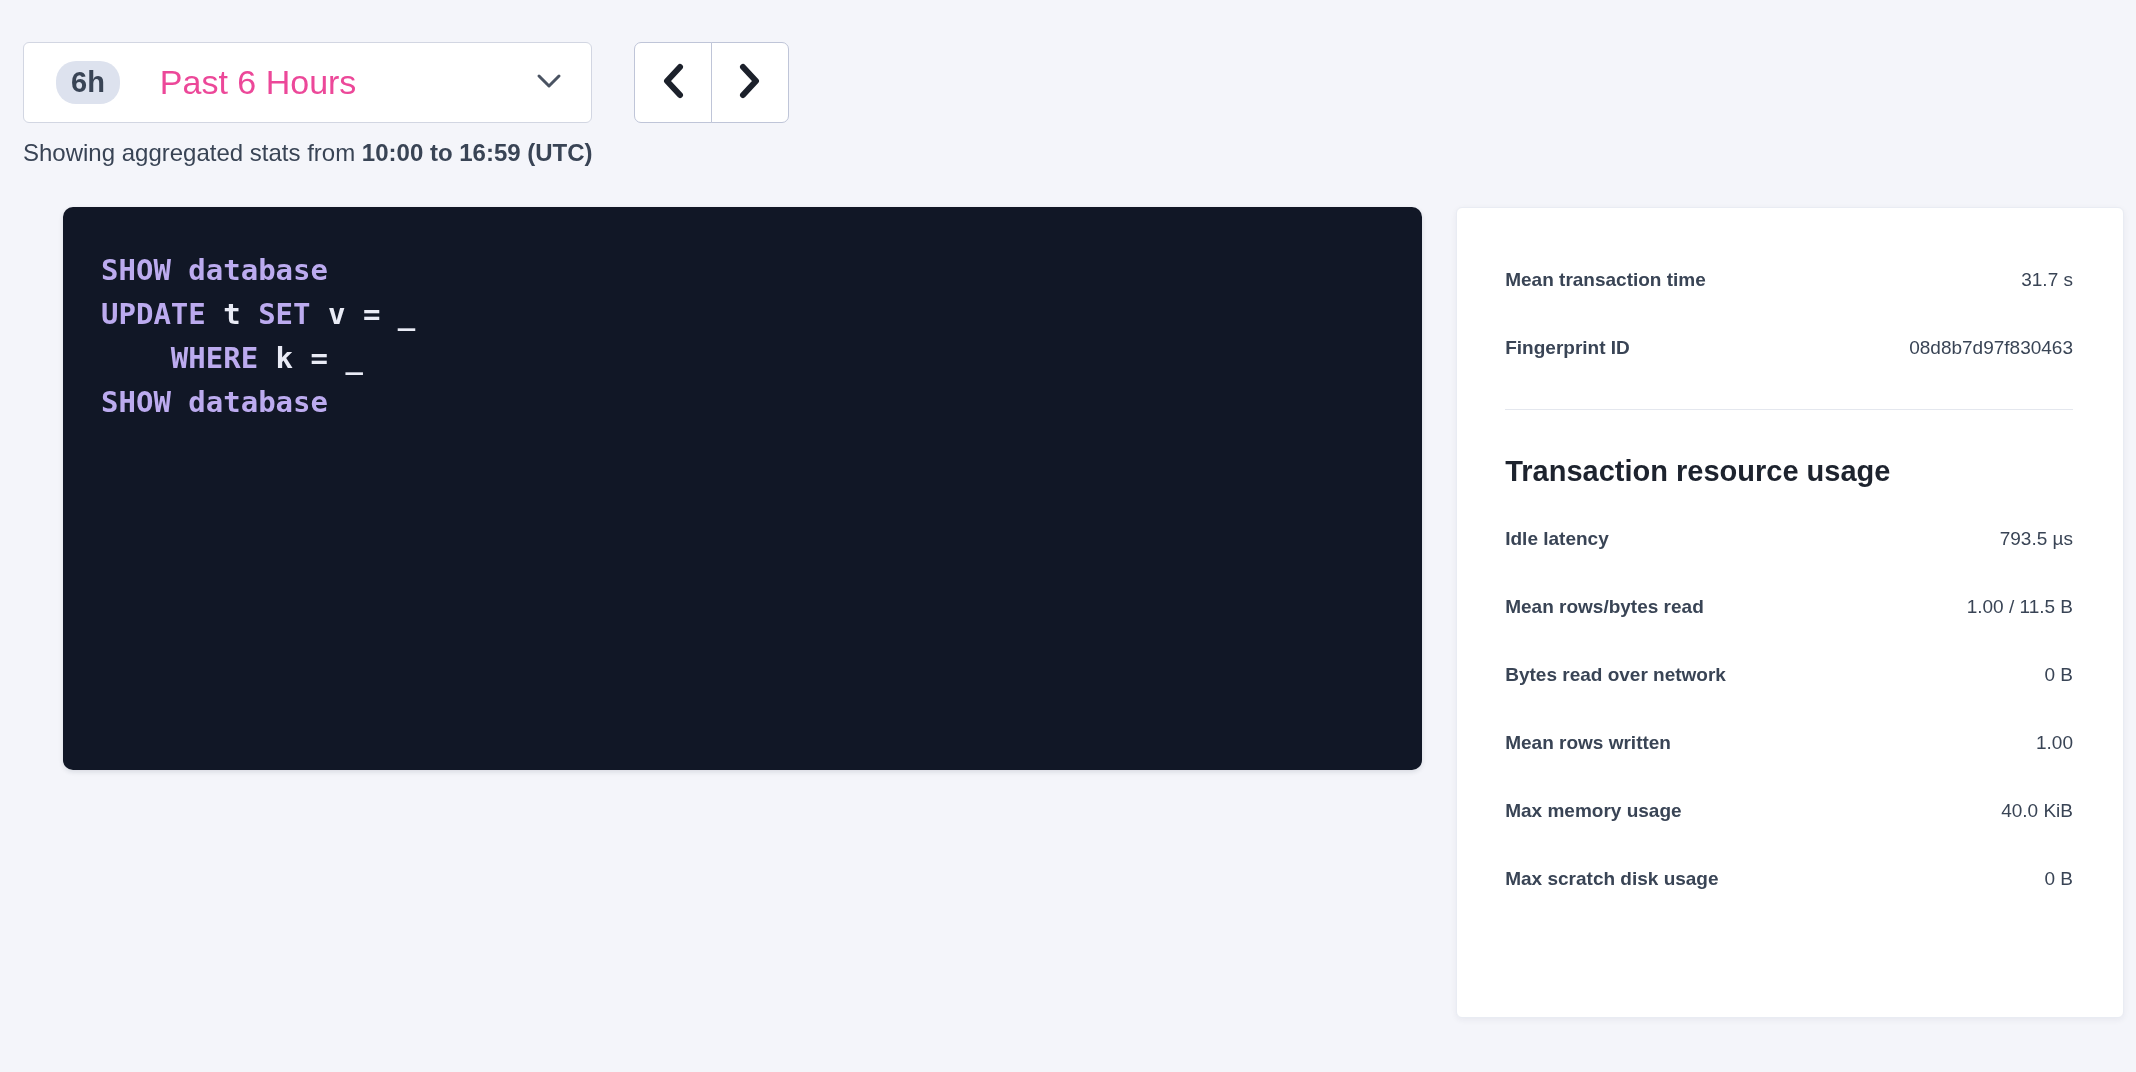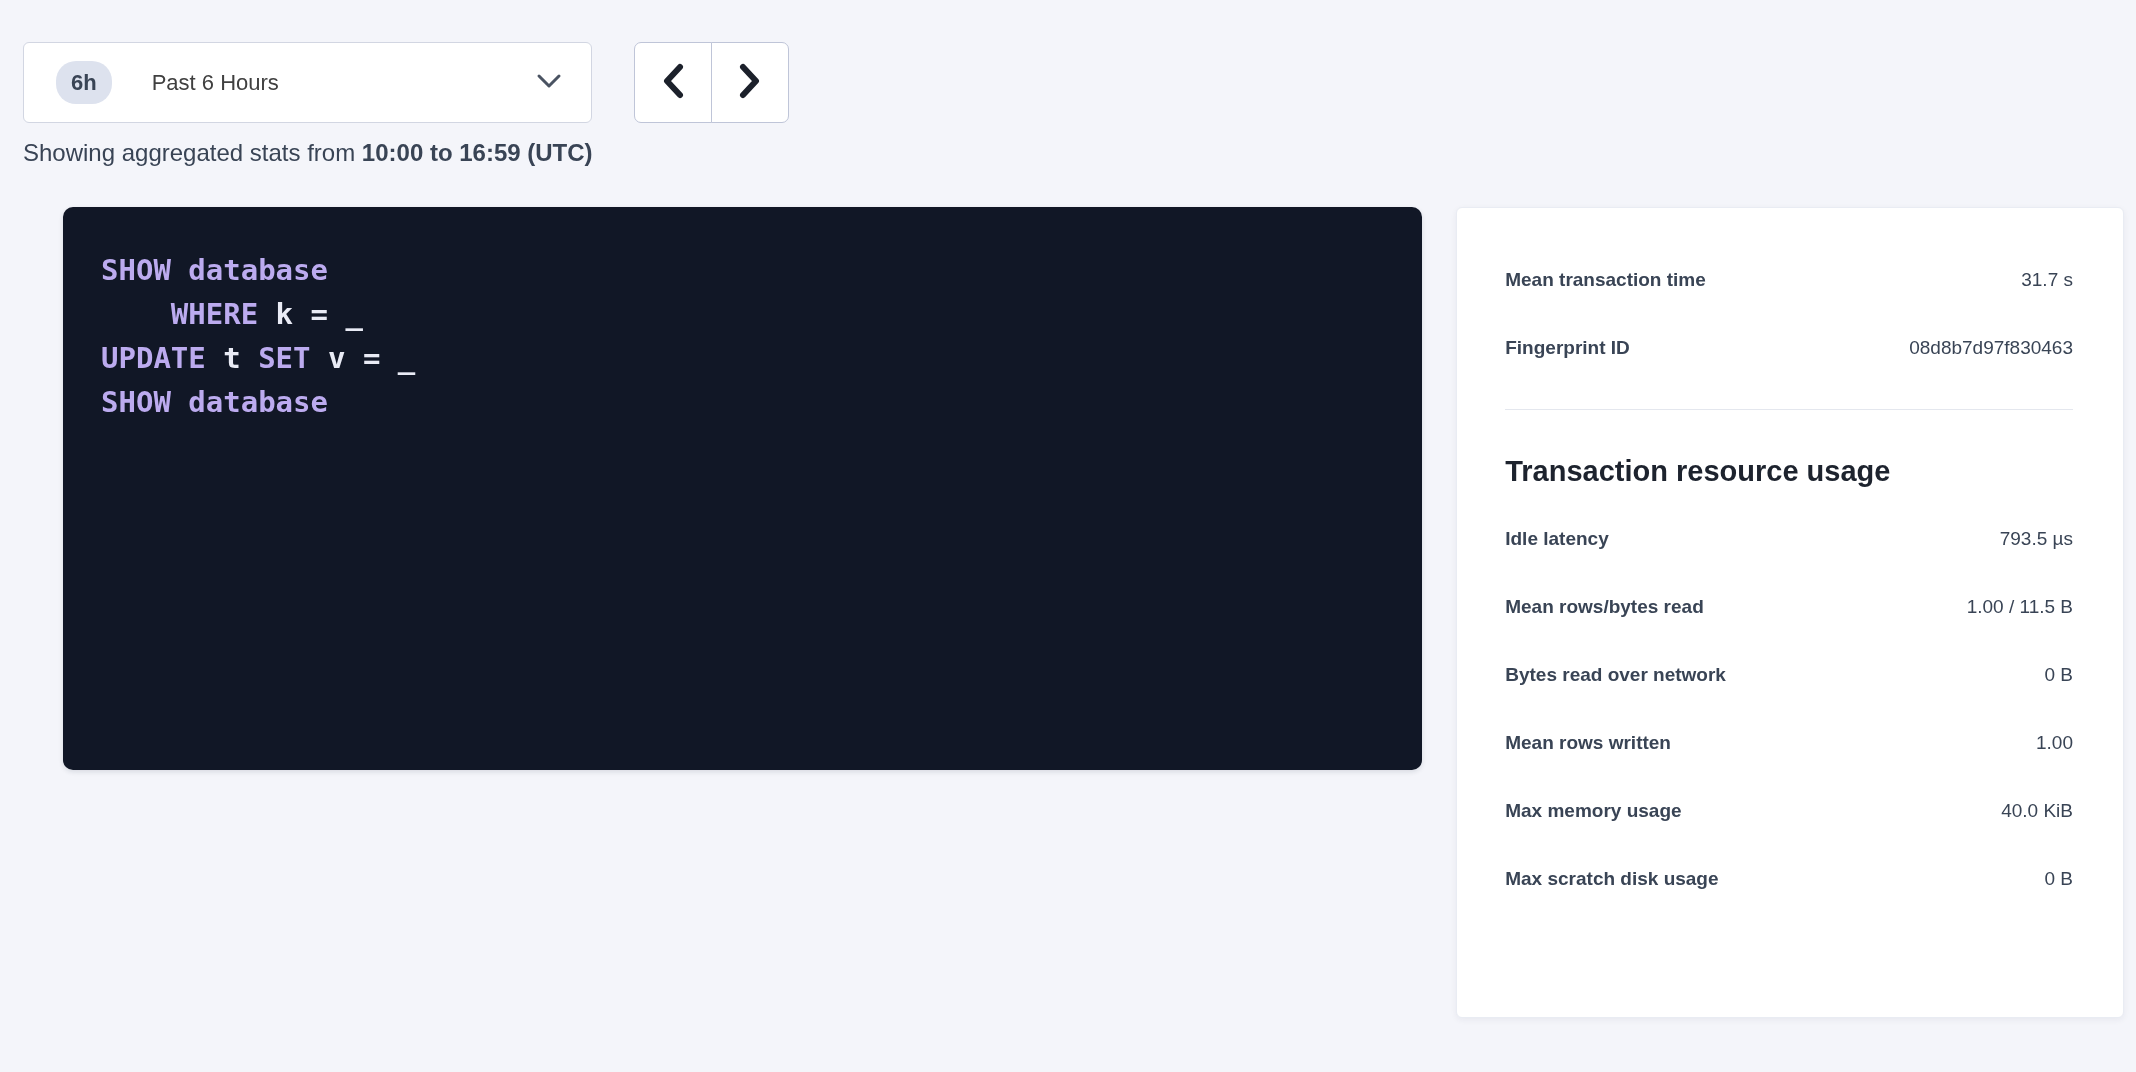--- a/index.html
+++ b/index.html
@@ -31,24 +31,24 @@
   }
   
   .controls{display:flex;align-items:stretch;margin-top:28px;height:81px;}
   .time-select{
     display:flex;align-items:center;
     width:569px;background:#fff;border:1px solid var(--select-border);
     border-radius:6px;padding:0 28px 0 32px;cursor:pointer;
   }
   .time-badge{
     background:var(--badge-bg);color:var(--text);
-    font-size:22px;font-weight:700;border-radius:20px;
+    font-size:29px;font-weight:700;border-radius:20px;
     padding:7px 15px;line-height:29px;
   }
-  .time-label{font-size:22px;font-weight:500;margin-left:40px;color:#404040;}
+  .time-label{font-size:34px;font-weight:500;margin-left:40px;color:#ec4899;}
   .chev-down{margin-left:auto;}
   .btn-group{display:flex;margin-left:42px;}
   .nav-btn{
     width:78px;height:81px;background:#fff;border:1px solid var(--border);
     display:flex;align-items:center;justify-content:center;cursor:pointer;padding:0;
   }
   .nav-btn.prev{border-radius:7px 0 0 7px;}
   .nav-btn.next{border-radius:0 7px 7px 0;margin-left:-1px;}
   .now-btn{
     margin-left:16px;width:118px;height:81px;background:#fff;
@@ -123,22 +123,22 @@
 
   </div>
 
   <div class="subtitle">
     <span>Showing aggregated stats from </span><b>10:00 to 16:59 (UTC)</b>
   </div>
 
   <div class="main">
     <div class="sql-box" id="sqlBox">
         <div class="sql-line"><span class="kw">SHOW database</span></div>
+        <div class="sql-line"><span class="kw">UPDATE</span><span> t </span><span class="kw">SET</span><span> v = _</span></div>
         <div class="sql-line"><span>    </span><span class="kw">WHERE</span><span> k = _</span></div>
-        <div class="sql-line"><span class="kw">UPDATE</span><span> t </span><span class="kw">SET</span><span> v = _</span></div>
         <div class="sql-line"><span class="kw">SHOW database</span></div>
       </div>
 
     <div class="card">
       <div id="summaryRows">
           <div class="stat-row">
             <span class="stat-label">Mean transaction time</span>
             <span class="stat-value">31.7 s</span>
           </div>
           <div class="stat-row">

